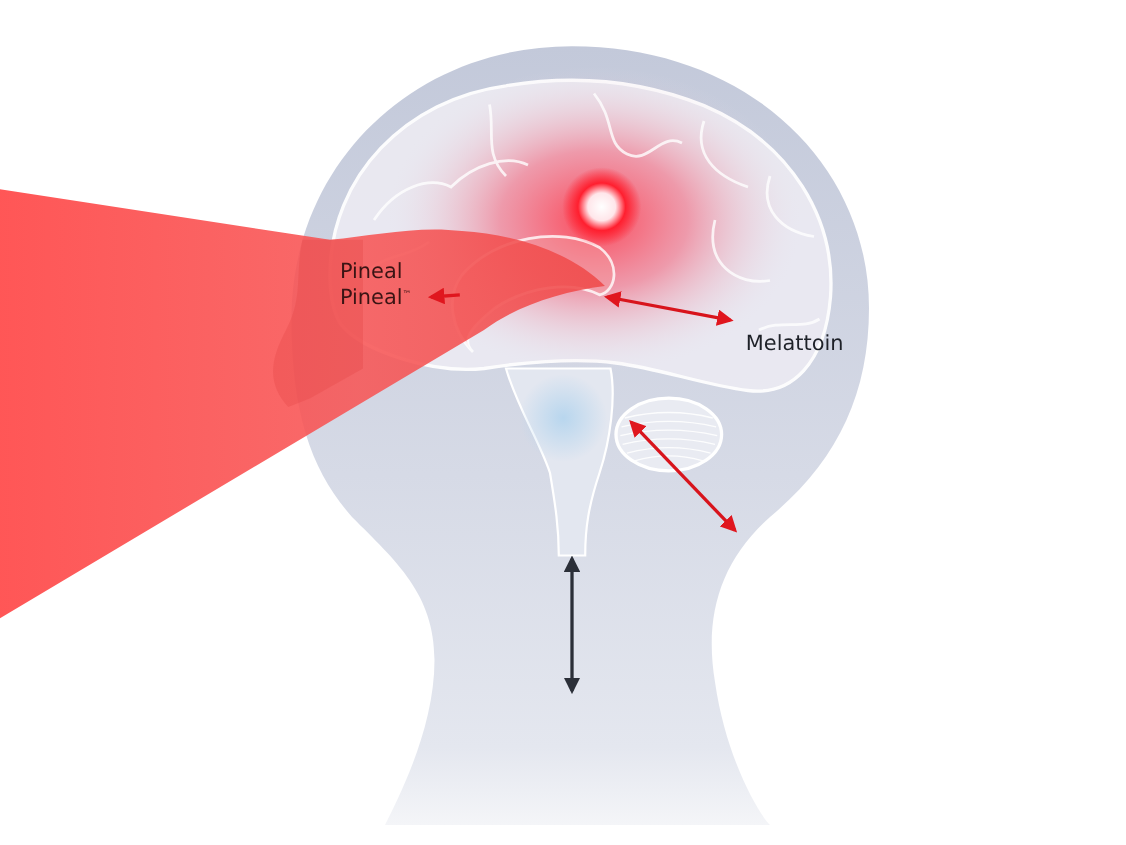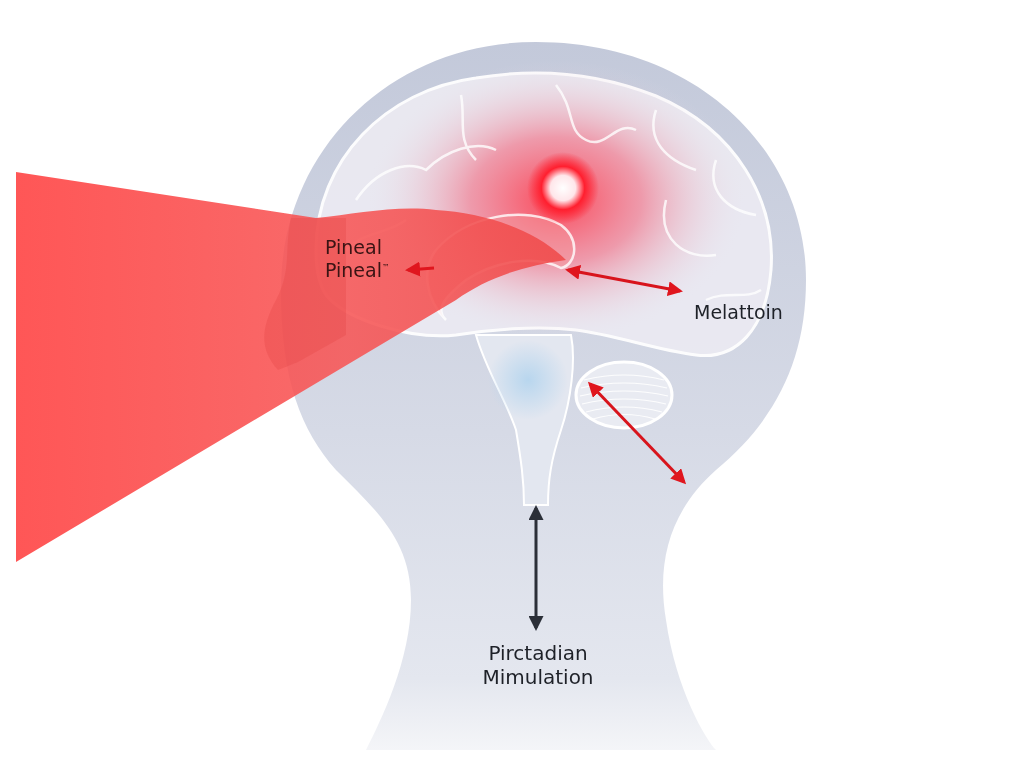--- a/index.html
+++ b/index.html
@@ -2,21 +2,21 @@
 <html><head>
 <meta charset="utf-8">
 <style>
   html, body { margin: 0; padding: 0; }
   body {
     width: 1024px; height: 768px; overflow: hidden;
     background: #ffffff;
     font-family: "DejaVu Sans", sans-serif;
     position: relative;
   }
-  #stage { position: absolute; left: 16px; top: 0; width: 916px; height: 768px; }
+  #stage { position: absolute; left: 0; top: 0; width: 916px; height: 768px; }
   .label {
     position: absolute;
     color: #1e2128;
     font-family: "DejaVu Sans", sans-serif;
     line-height: 1.2;
   }
   .lbl-pineal { left: 309px; top: 236px; font-size: 19px; color: #3a1414; text-align: left; }
   .lbl-pineal .tm { font-size: 8px; vertical-align: top; position: relative; top: 4px; }
   .lbl-melatonin { left: 678px; top: 281px; font-size: 19px; margin-top: 20px; }
   .lbl-circadian { left: 442px; top: 641px; width: 160px; font-size: 20px; text-align: center; }
@@ -107,17 +107,13 @@
   <line x1="520" y1="508" x2="520" y2="628" stroke="#2b2f38" stroke-width="3" marker-start="url(#darkHead)" marker-end="url(#darkHead)"></line>
 </svg>
 
   <div class="label lbl-pineal">
     <div>Pineal</div>
     <div><span>Pineal</span><span class="tm">™</span></div>
   </div>
 
   <div class="label lbl-melatonin">Melattoin</div>
 
-  <div class="label lbl-circadian">
-    <div>Pirctadian</div>
-    <div>Mimulation</div>
-  </div>
 </div>
 
 </body></html>

